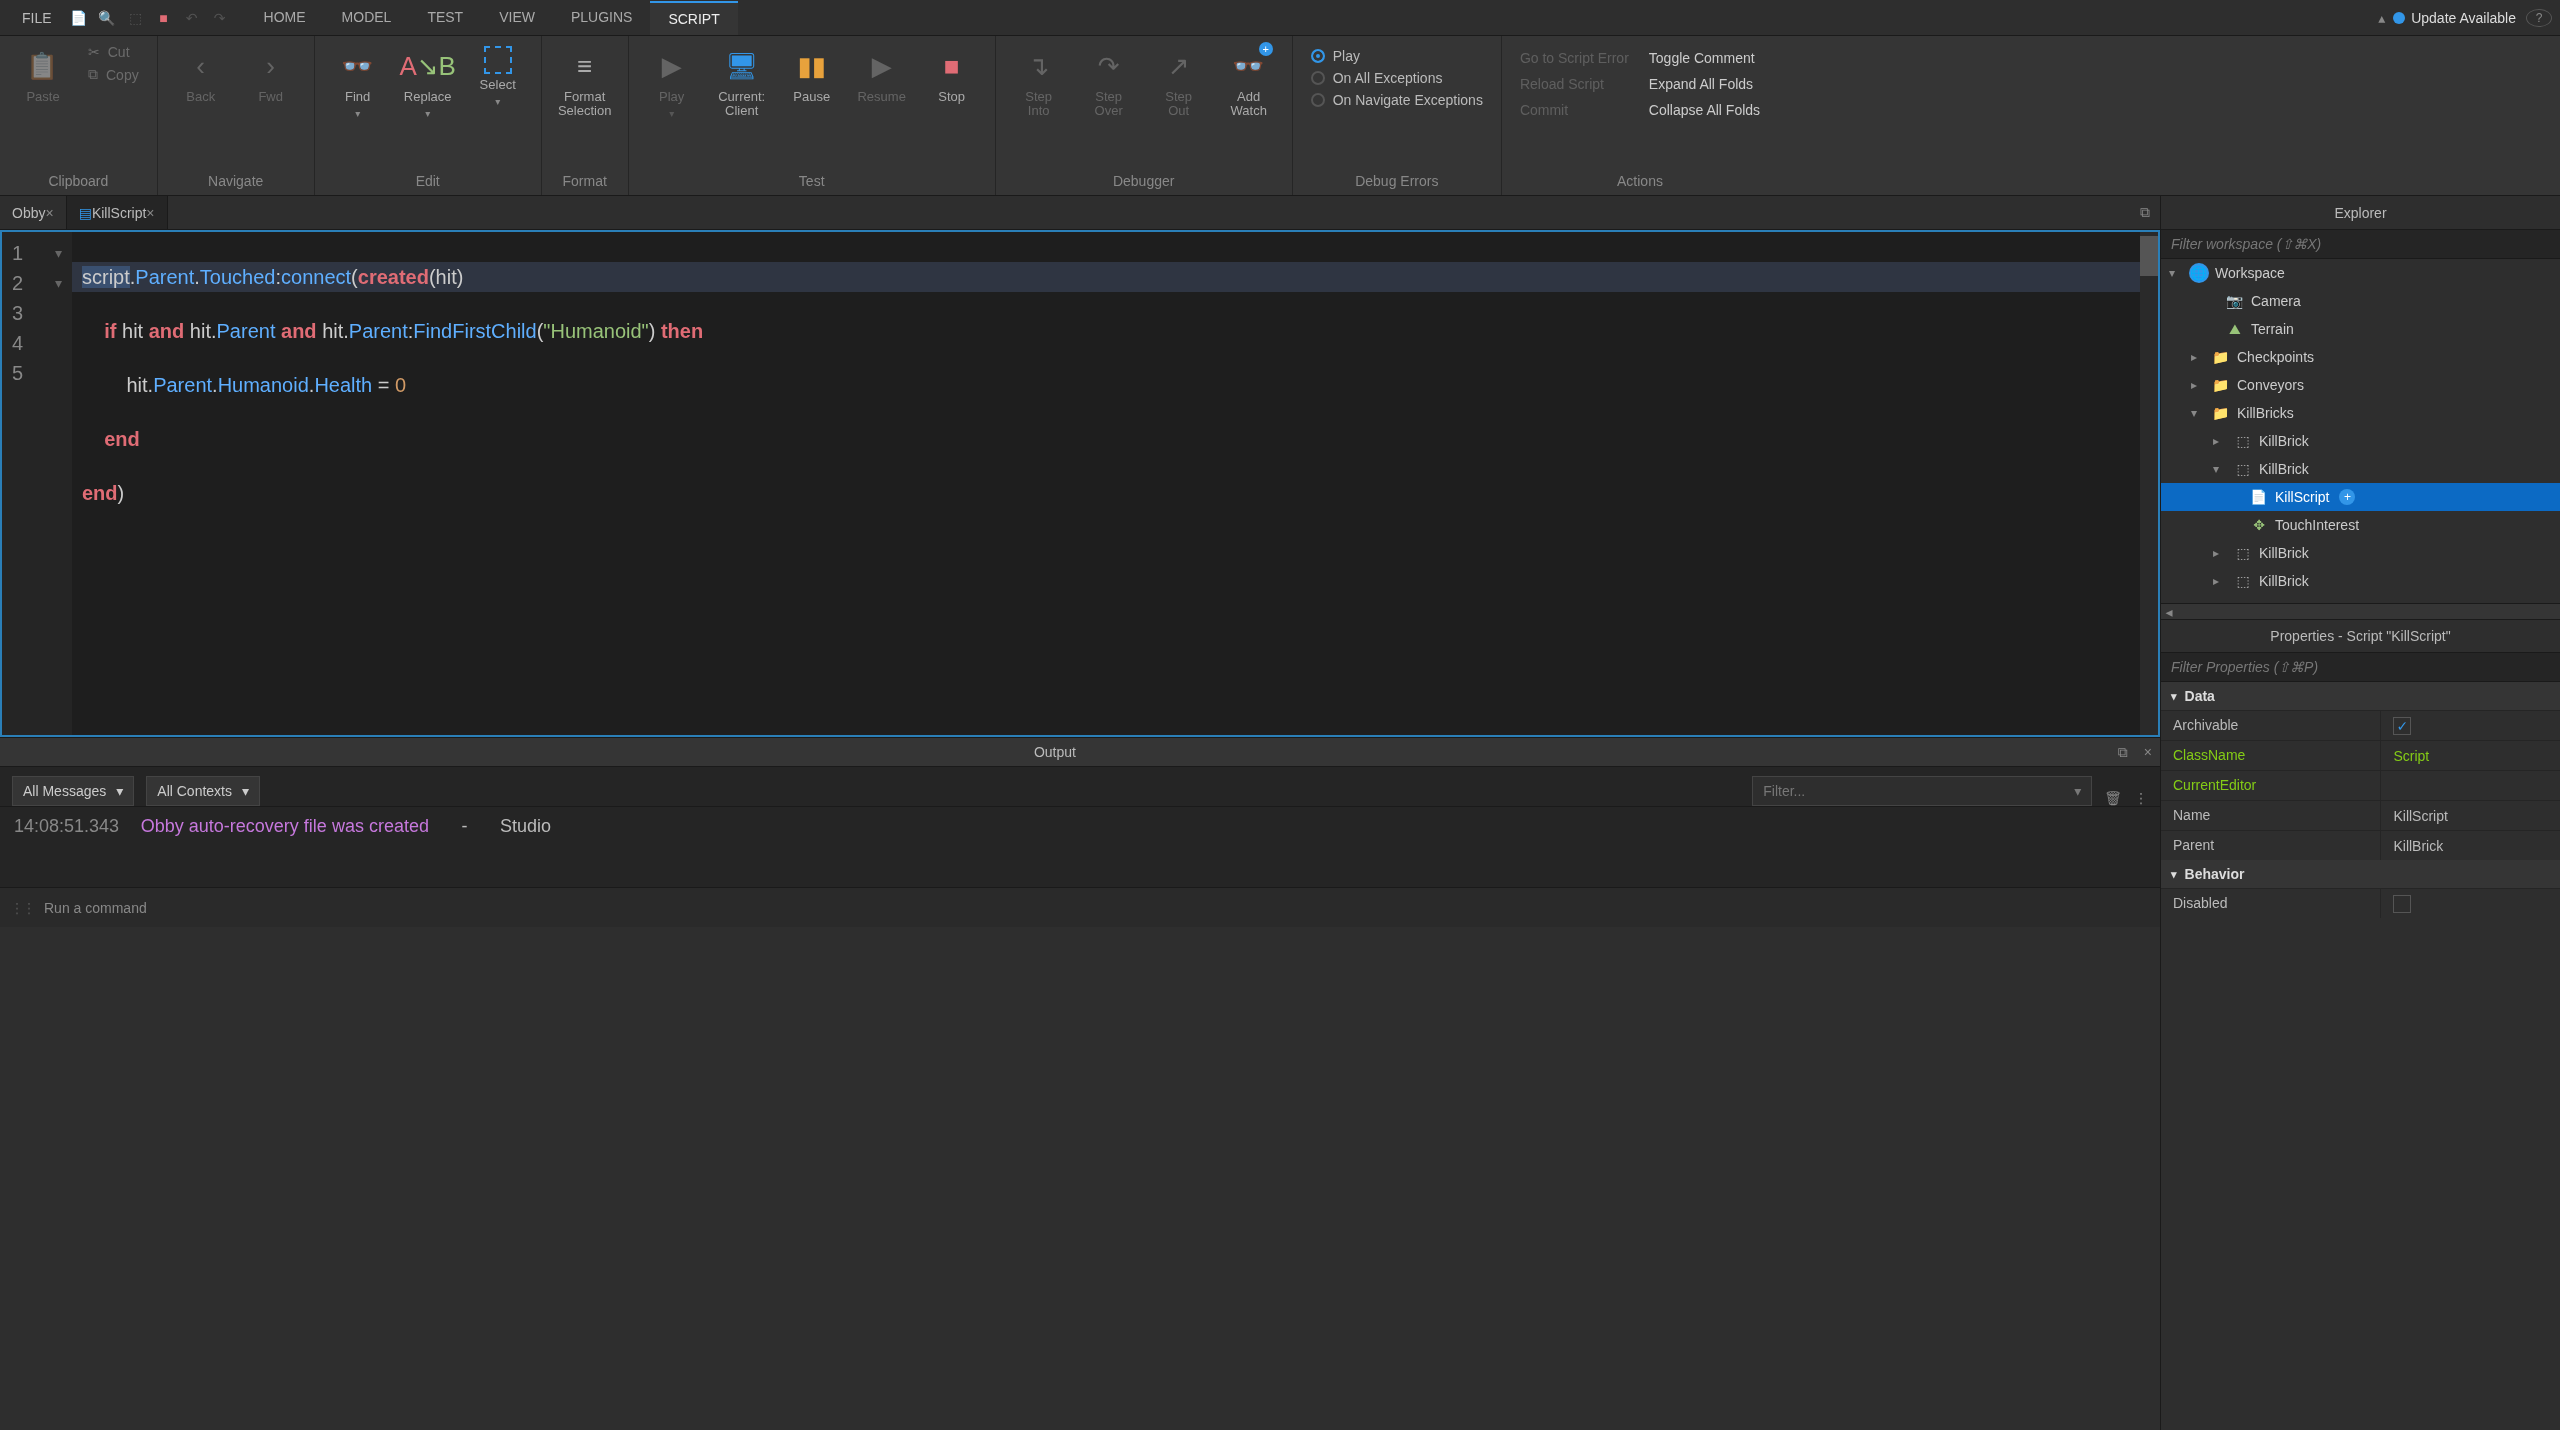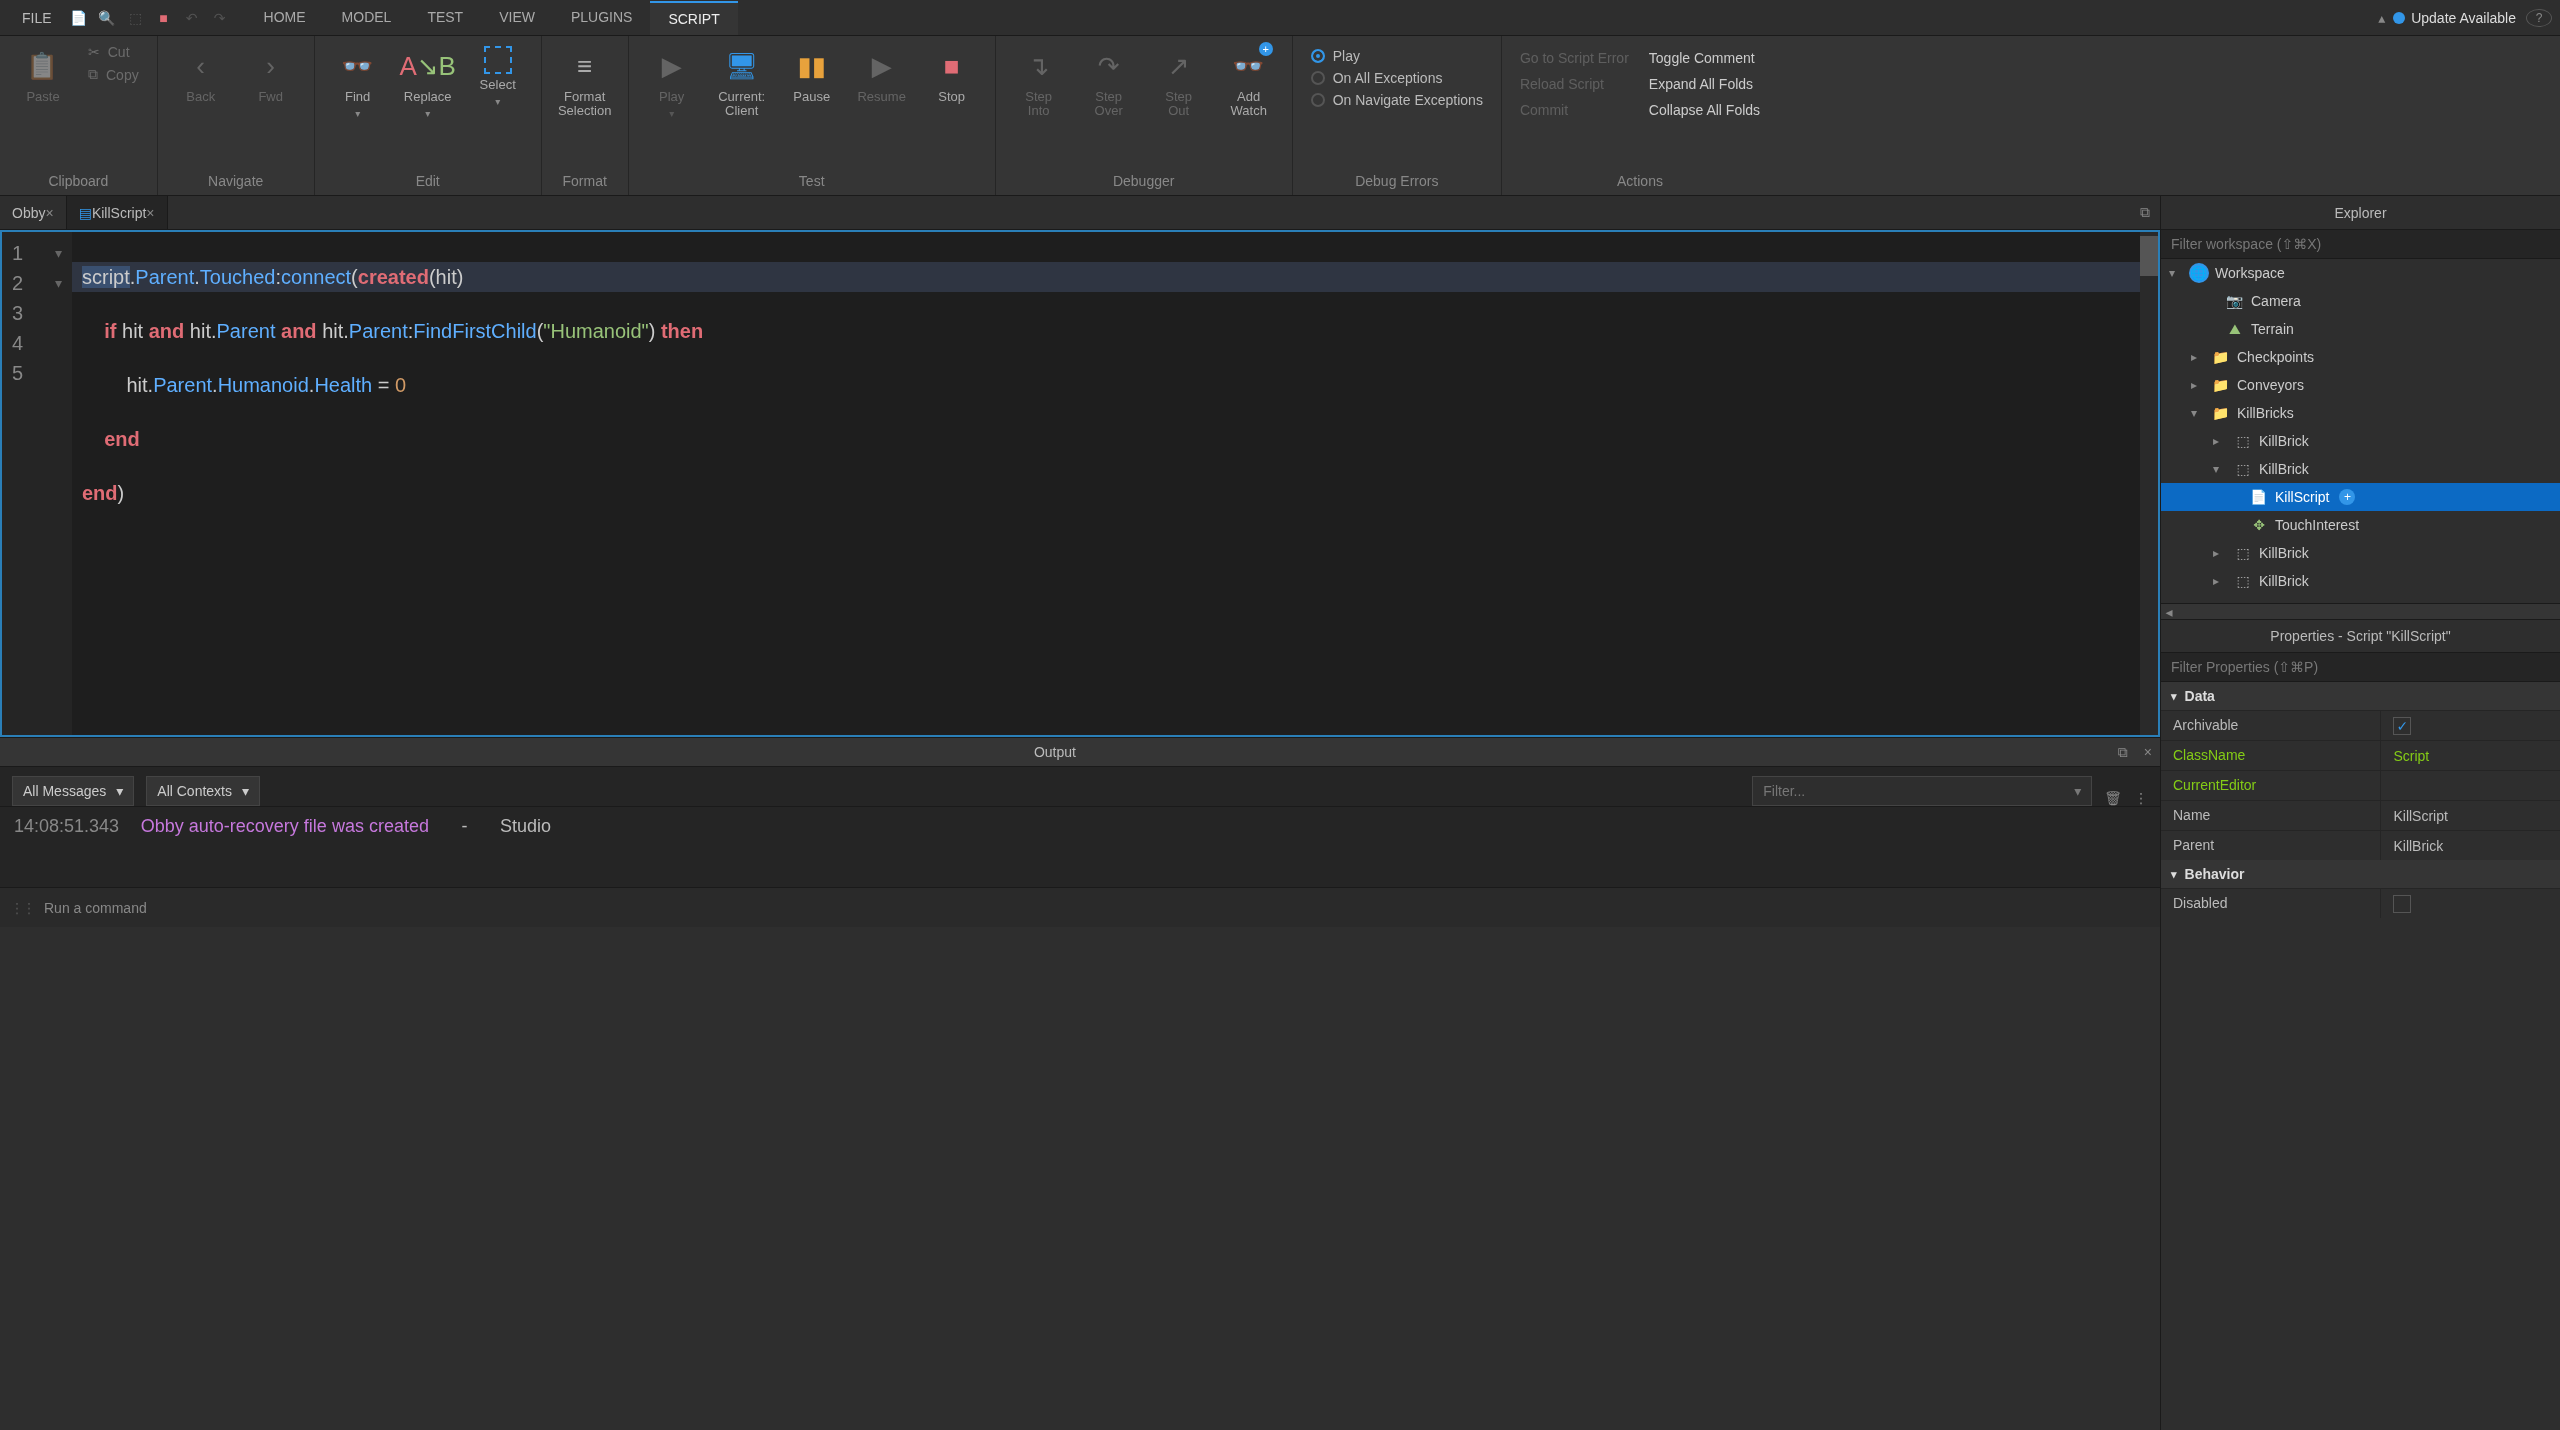--- a/index.html
+++ b/index.html
@@ -64,21 +64,21 @@
 
 .output-body { height: 80px; background: #252525; font-family: Menlo, Consolas, monospace; font-size: 18px; padding: 8px 14px; color: #bbb; }
 .out-time { color: #888; }
 .out-msg { color: #c678dd; }
 
 .cmd-bar { height: 40px; background: #2a2a2a; display: flex; align-items: center; padding: 0 10px; font-family: Menlo, Consolas, monospace; color: #888; gap: 10px; border-top: 1px solid #1a1a1a; }
 .drag-dots { color: #555; letter-spacing: -2px; }
 
 .rightpanel { width: 400px; background: #2e2e2e; border-left: 1px solid #1a1a1a; display: flex; flex-direction: column; }
 .panel-title { height: 34px; background: #2e2e2e; display: flex; align-items: center; justify-content: center; color: #bbb; border-bottom: 1px solid #1a1a1a; }
-.panel-filter { background: #252525; color: #777; padding: 6px 10px; border-bottom: 1px solid #1a1a1a; font-size: 14px; }
+.panel-filter { background: #252525; color: #777; padding: 6px 10px; border-bottom: 1px solid #1a1a1a; font-size: 14px; font-style: italic; }
 .tree { flex: 0 0 auto; height: 344px; overflow: auto; background: #2e2e2e; }
 .tnode { display: flex; align-items: center; height: 28px; gap: 6px; color: #ccc; padding-left: 8px; }
 .tnode .arrow { width: 14px; color: #888; font-size: 12px; }
 .tnode .ic { width: 20px; height: 20px; display: flex; align-items: center; justify-content: center; font-size: 14px; border-radius: 3px; }
 .tnode.selected { background: #0c6ac4; color: #fff; }
 .tnode .plus { margin-left: 4px; width: 16px; height: 16px; border-radius: 50%; background: #3296e8; color: #fff; display: flex; align-items: center; justify-content: center; font-size: 12px; }
 .tree-scroll-left { height: 16px; background: #353535; border-top: 1px solid #1a1a1a; display:flex; align-items:center; }
 .tree-scroll-left .ar { width: 16px; text-align: center; color: #888; }
 
 .props-title { height: 34px; background: #2e2e2e; display: flex; align-items: center; justify-content: center; color: #bbb; border-top: 1px solid #1a1a1a; border-bottom: 1px solid #1a1a1a; }

